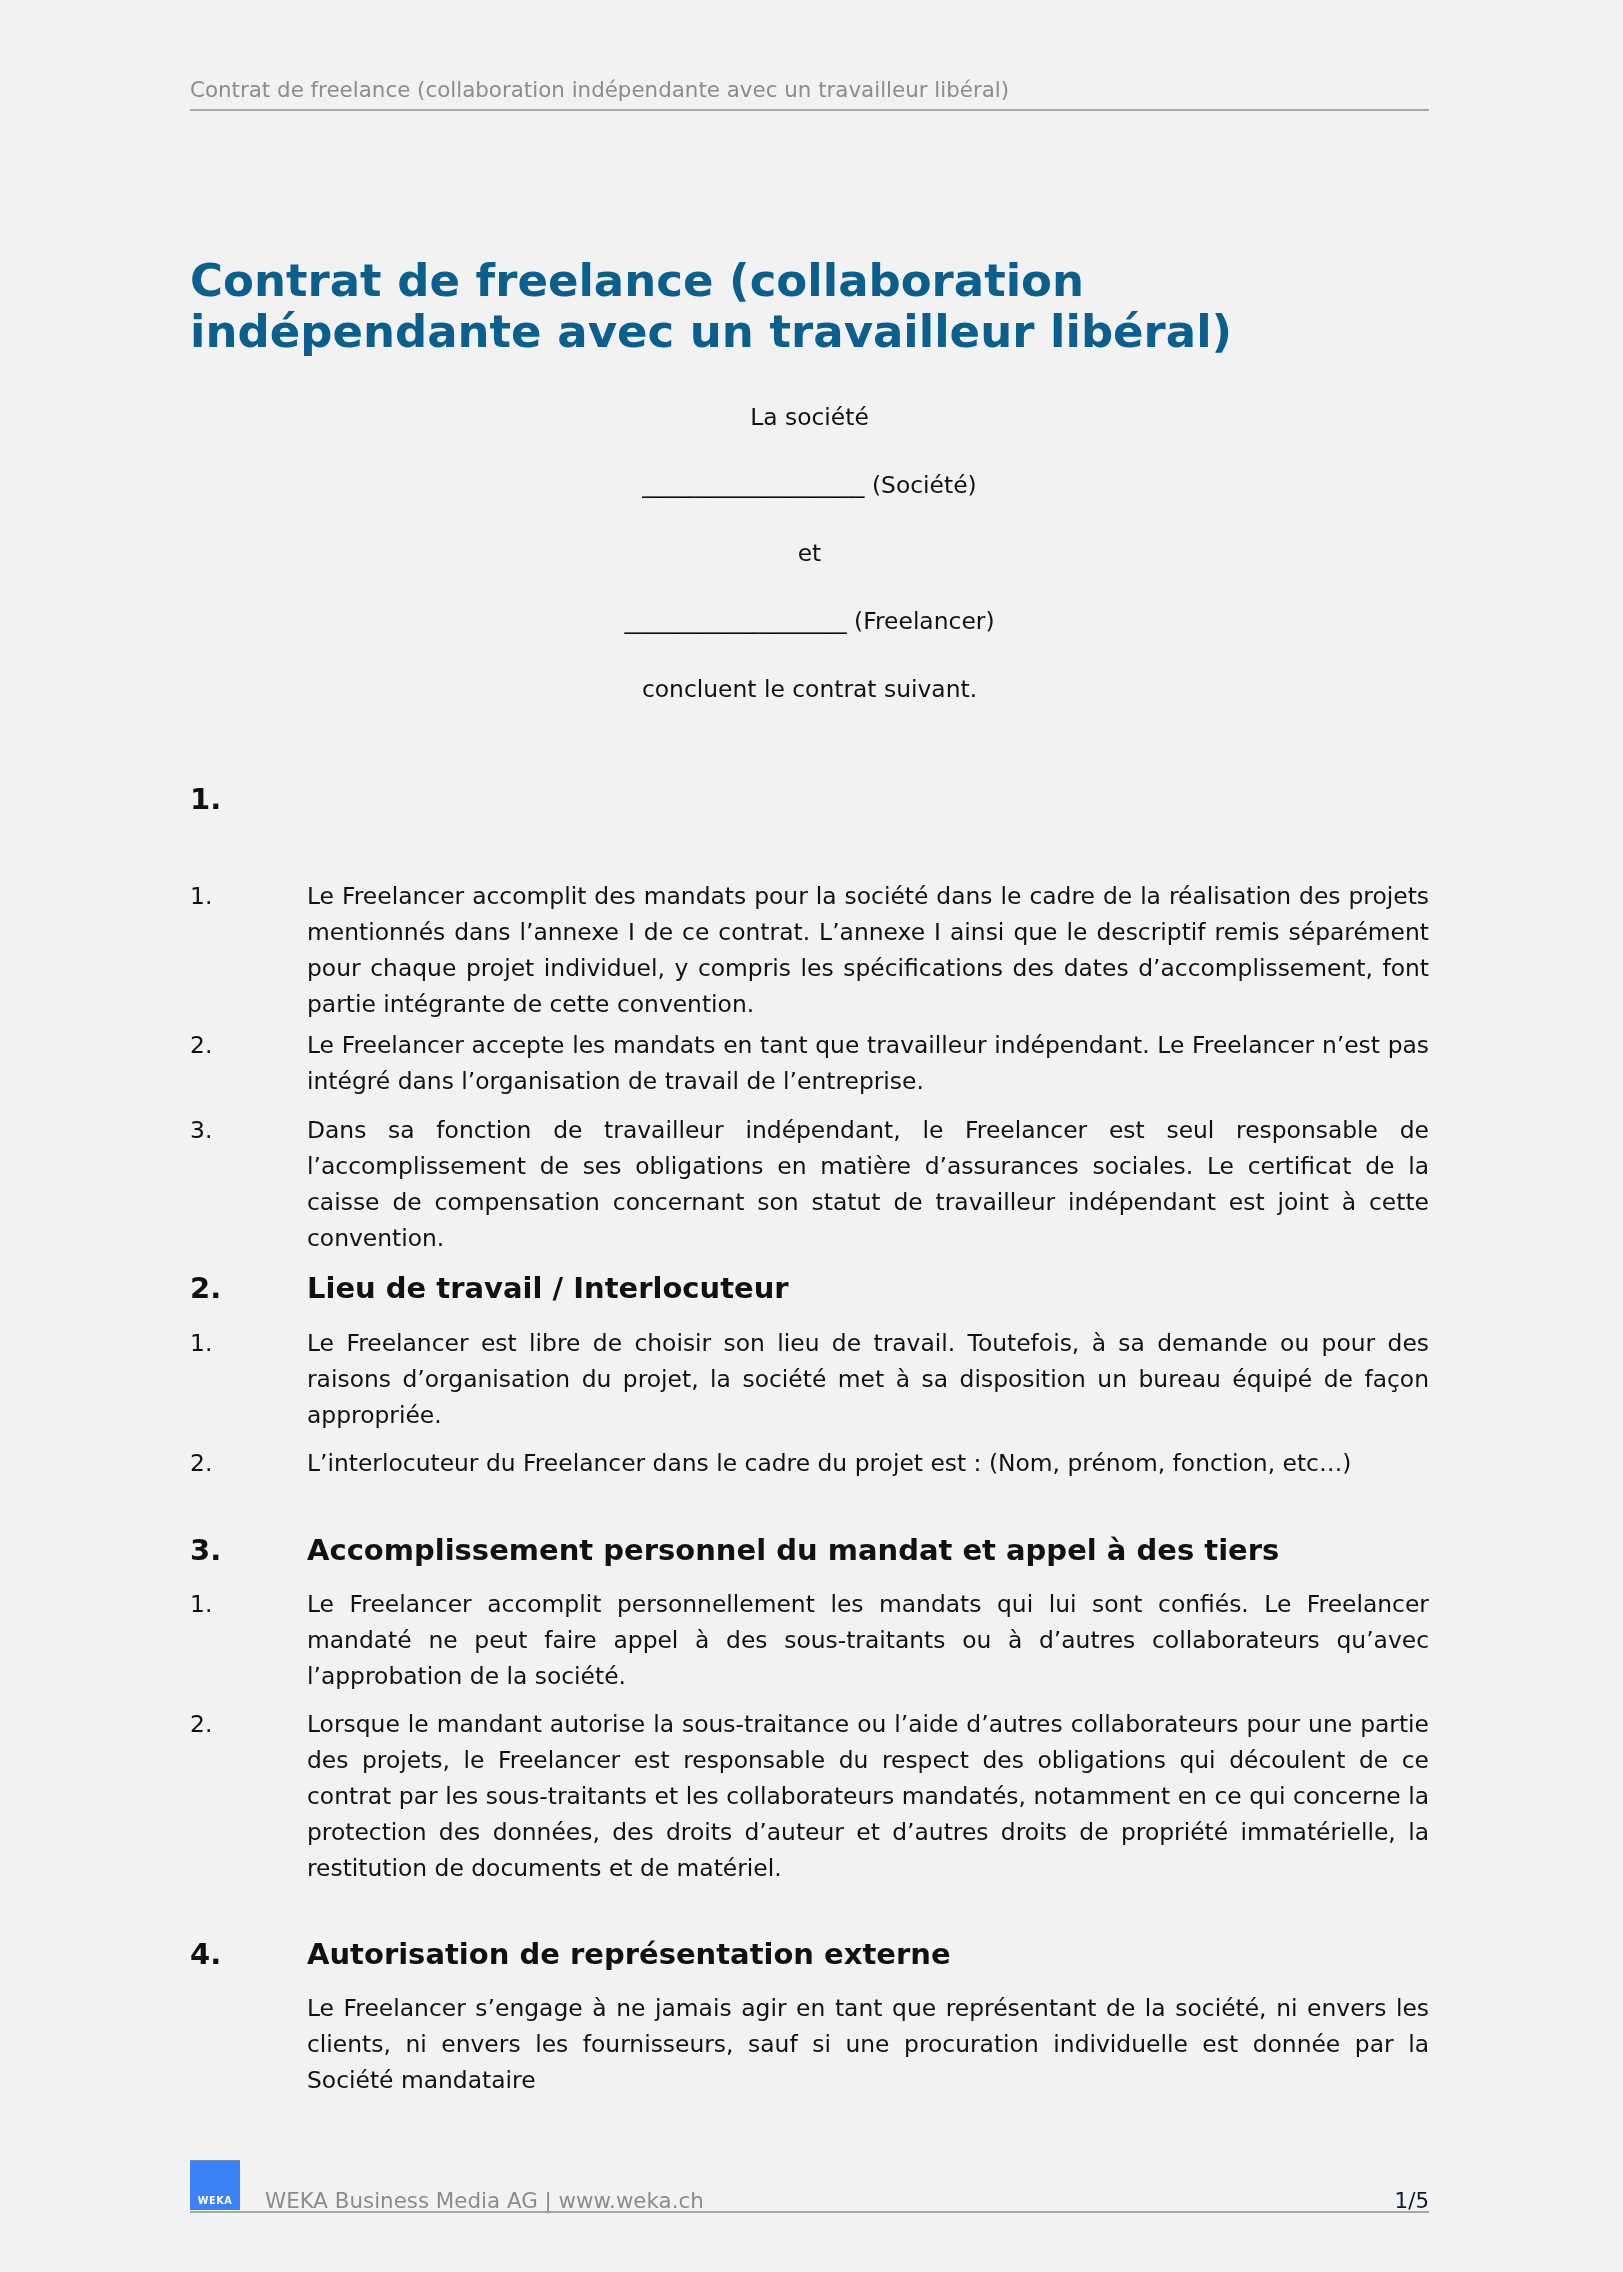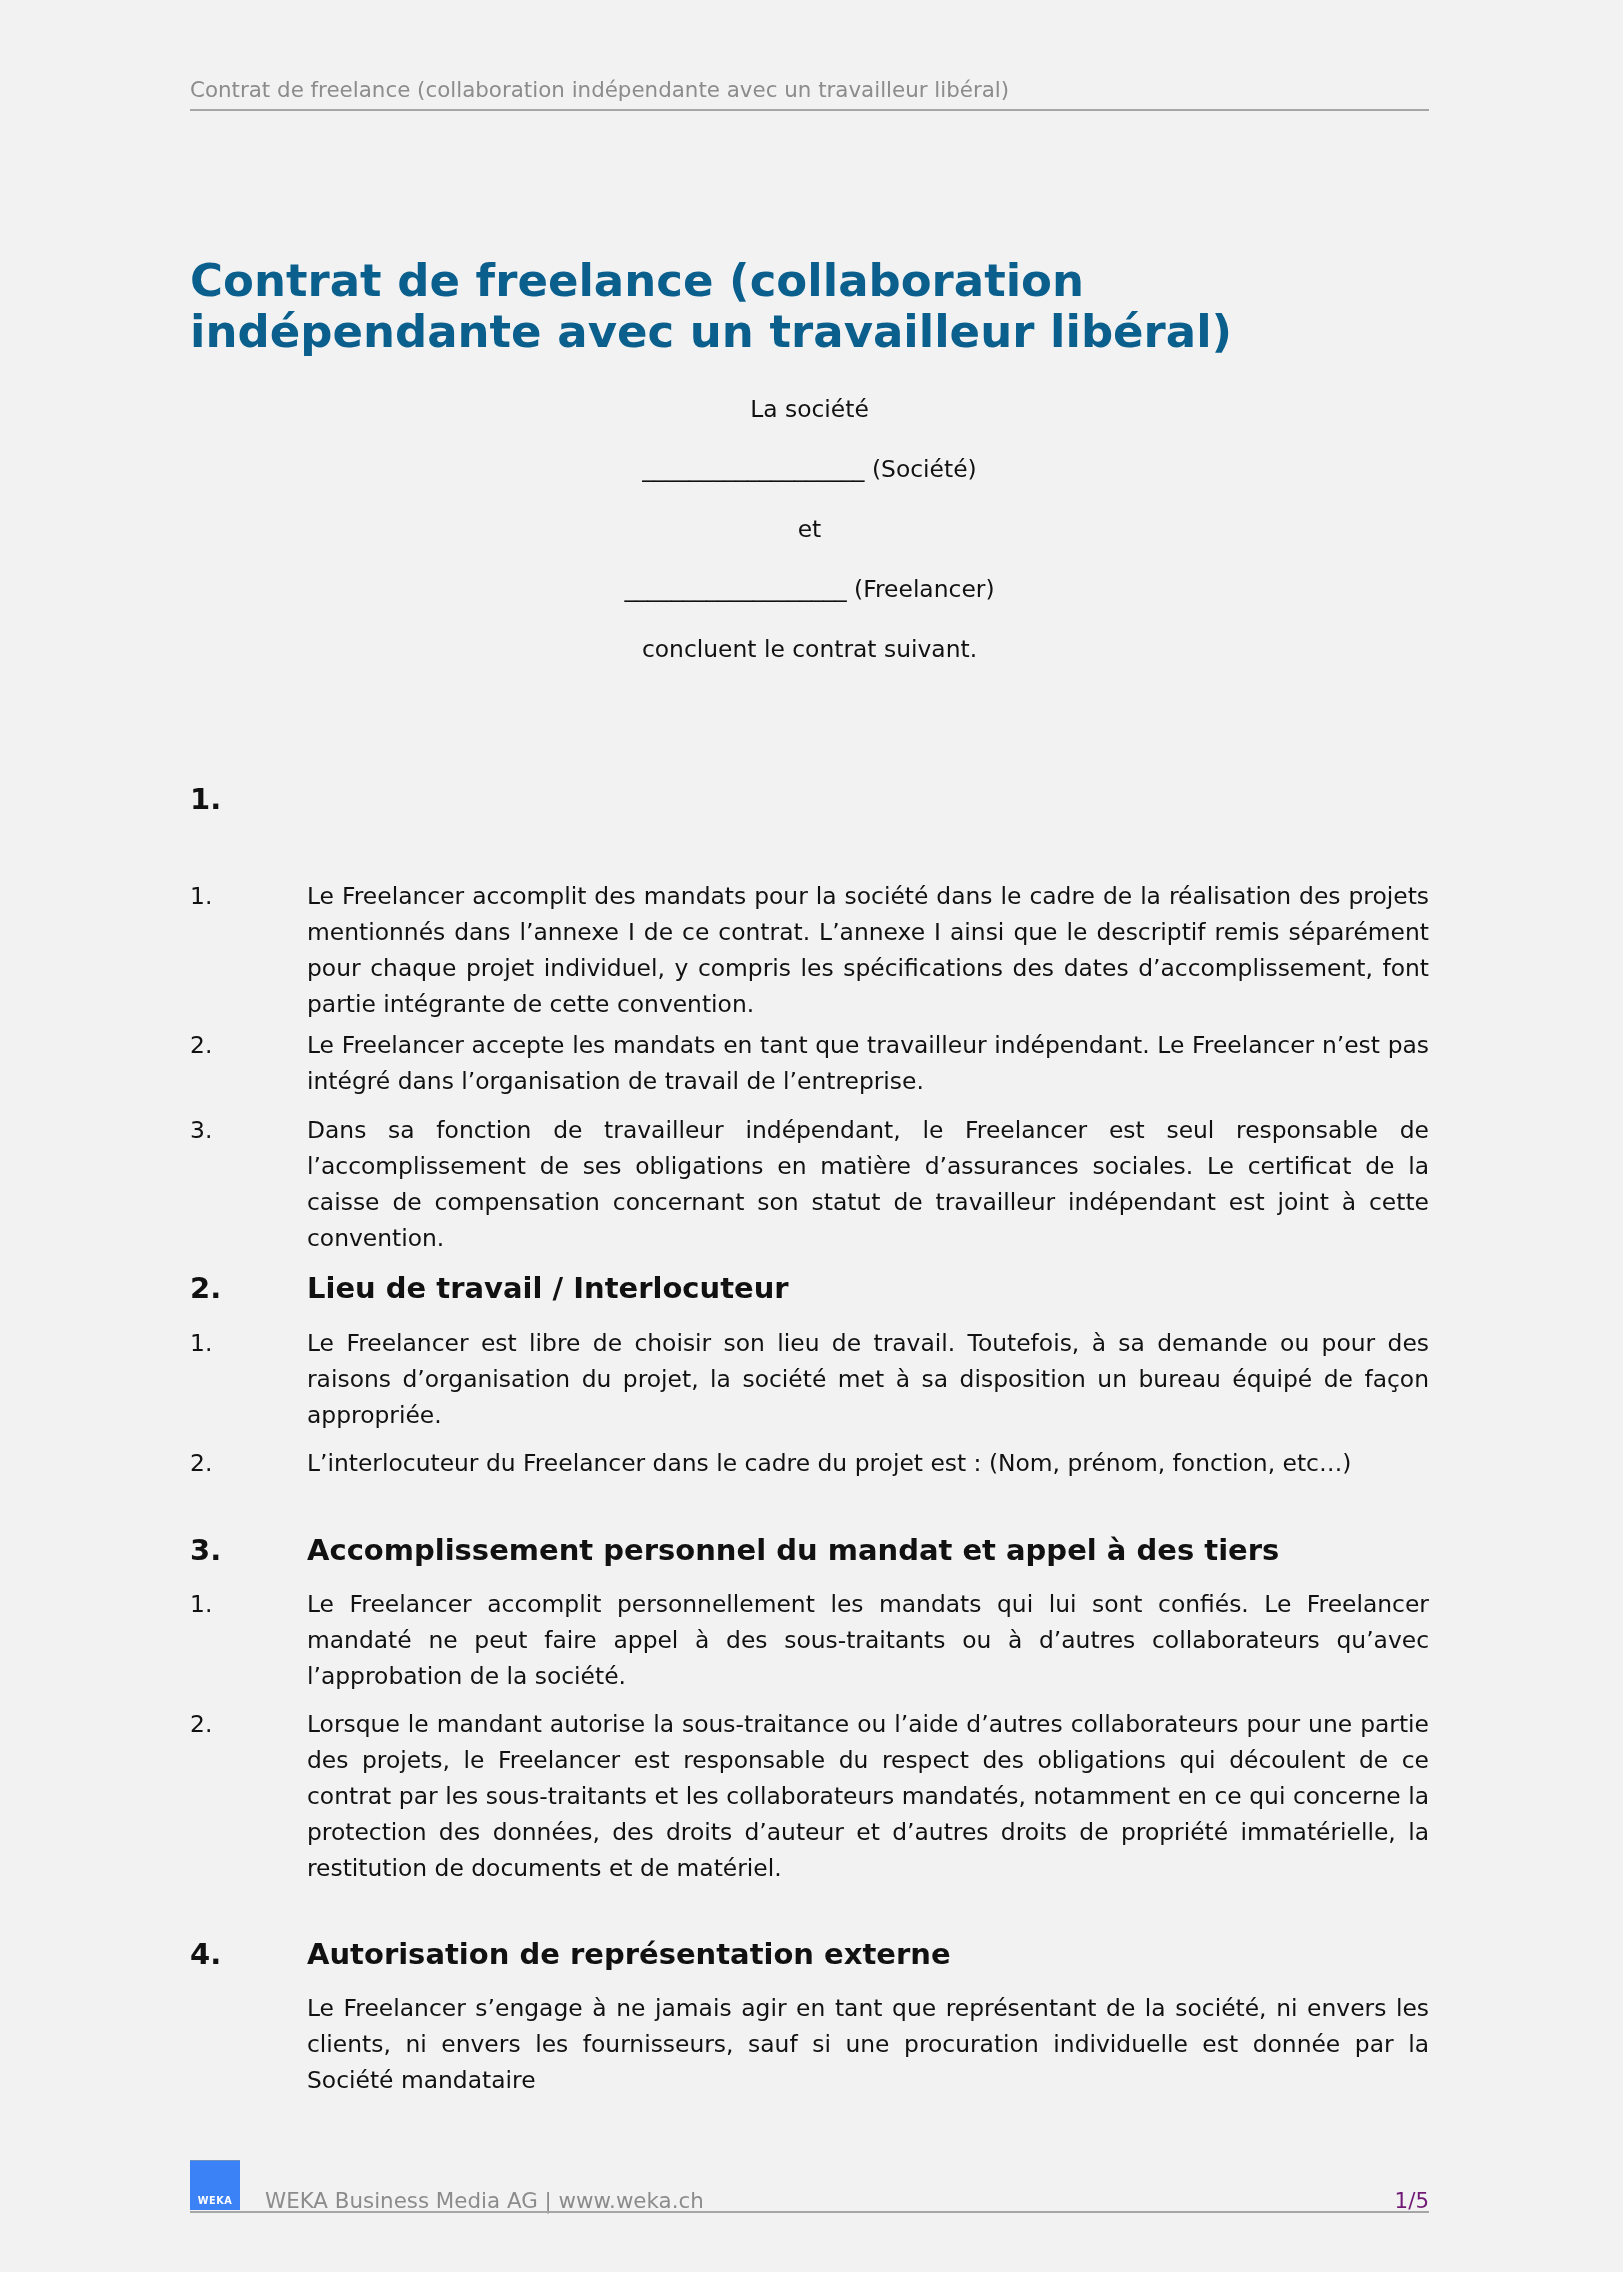--- a/index.html
+++ b/index.html
@@ -10,40 +10,40 @@
   .page { position: absolute; left: 190px; width: 1239px; top: 0; }
   .running-head {
     position: absolute; top: 77px; left: 0; font-size: 21.4px; color: #8c8c8c; white-space: nowrap;
   }
   .head-rule { position: absolute; top: 109px; left: 0; width: 1239px; height: 1.9px; background: #a6a6a6; }
   .doc-title {
     position: absolute; top: 255px; left: 0; width: 1239px;
     font-size: 45px; font-weight: bold; color: #0a5f8d; line-height: 51px; margin: 0;
   }
   .parties { position: absolute; top: 393px; left: 0; width: 1239px; text-align: center; font-size: 23.4px; }
-  .parties p { margin: 0; height: 60px; line-height: 32px; }
+  .parties p { margin: 8px; height: 60px; line-height: 32px; }
   .section-h {
     position: absolute; left: 0; width: 1239px; font-size: 29px; font-weight: bold; line-height: 40px; display: flex;
   }
   .section-h .num { width: 117px; flex: none; }
   .item {
     position: absolute; left: 0; width: 1239px; font-size: 23.4px; line-height: 36px; display: flex;
   }
   .item .num { width: 117px; flex: none; }
   .item .txt { flex: 1; text-align: justify; }
   .foot-logo {
     position: absolute; top: 2160px; left: 0; width: 50px; height: 50px; background: #3b82f6;
     border-top: 1.3px solid #6a90c0; box-sizing: border-box;
   }
   .foot-logo span {
     position: absolute; bottom: 3.9px; left: 0; width: 50px; text-align: center;
     color: #fff; font-size: 9.7px; font-weight: bold; letter-spacing: 0.6px;
   }
   .foot-text { position: absolute; top: 2188px; left: 75px; font-size: 21.4px; color: #8c8c8c; white-space: nowrap; text-align: center; }
-  .foot-page { position: absolute; top: 2188px; right: 0; font-size: 21.4px; color: #701a75; margin-left: 40px; }
+  .foot-page { position: absolute; top: 2188px; right: 0; font-size: 21.4px; color: #0f172a; margin-left: 40px; }
   .foot-rule { position: absolute; top: 2211px; left: 0; width: 1239px; height: 1.9px; background: #a6a6a6; }
 </style>
 </head>
 <body>
 
 <div class="page">
   <div class="running-head">Contrat de freelance (collaboration indépendante avec un travailleur libéral)</div>
   <div class="head-rule"></div>
 
   <h1 class="doc-title">Contrat de freelance (collaboration indépendante avec un travailleur libéral)</h1>

